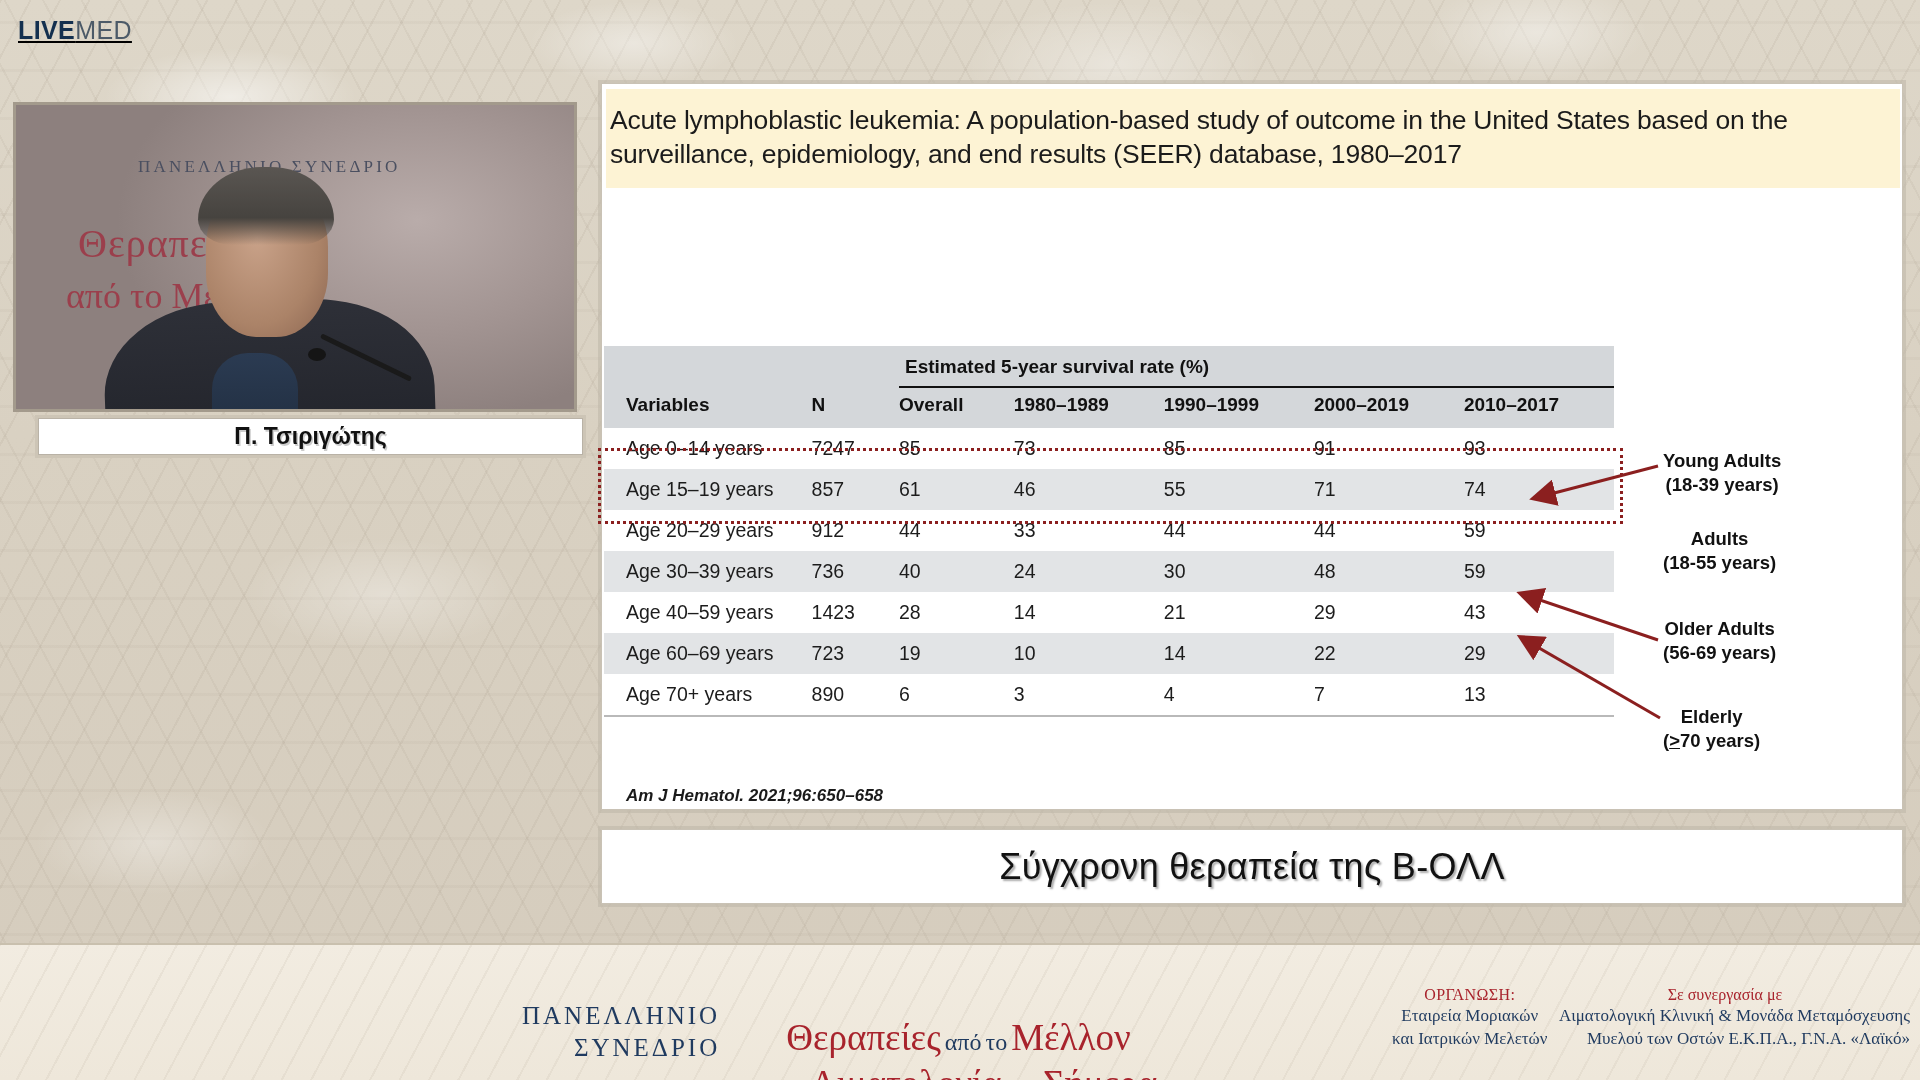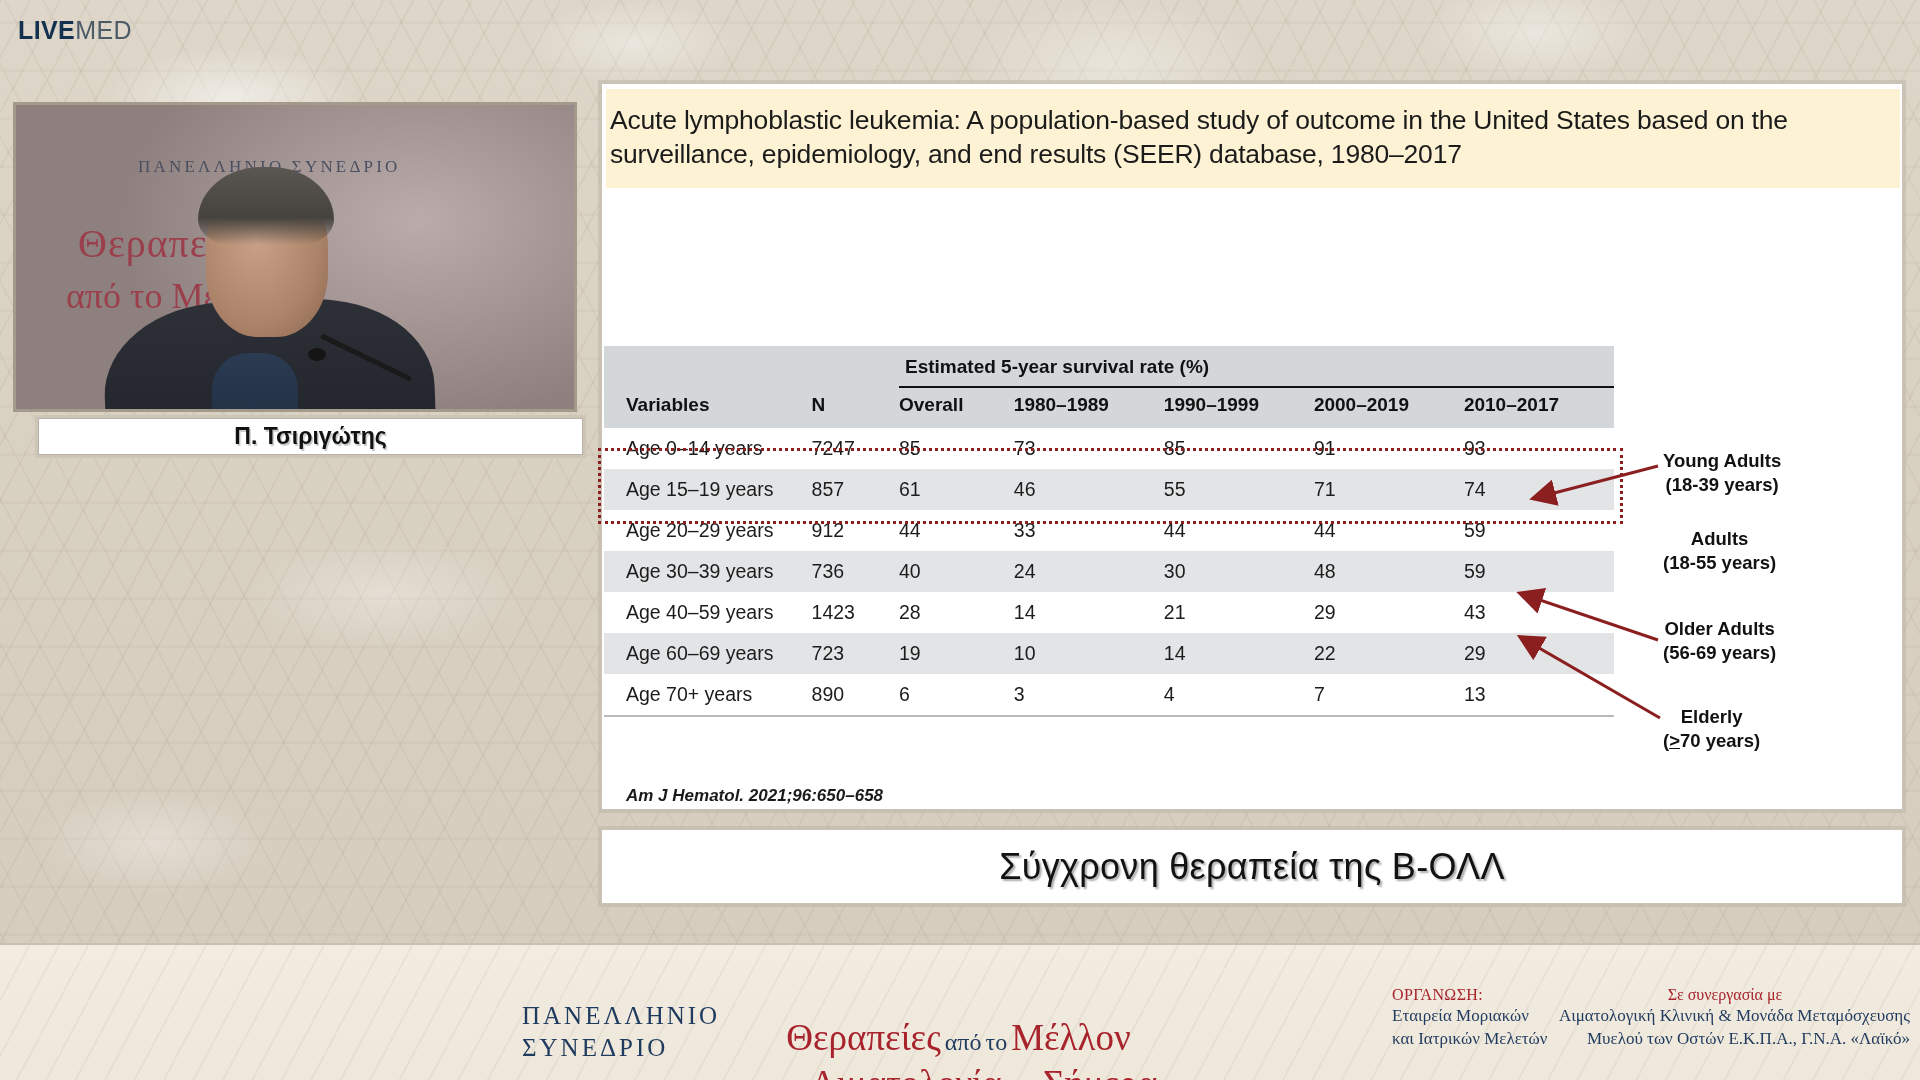--- a/index.html
+++ b/index.html
@@ -25,20 +25,21 @@
       repeating-linear-gradient(62deg,  rgba(168,156,139,.13) 0 2px, rgba(168,156,139,0) 2px 34px),
       repeating-linear-gradient(0deg,   rgba(160,148,132,.08) 0 3px, rgba(160,148,132,0) 3px 48px),
       linear-gradient(180deg, #ded7c9 0%, #d9d1c2 40%, #d5ccbd 100%);
   }
 
   
   #logo {
     position: absolute; left: 18px; top: 18px;
     font-size: 25px; font-weight: 700; letter-spacing: .4px;
     line-height: 1;
+    text-decoration: underline;
   }
   #logo .live { color: #14304f; font-weight: 800; }
   #logo .med  { color: #4c5a68; font-weight: 400; }
 
   
   #video-panel {
     position: absolute; left: 13px; top: 102px;
     width: 564px; height: 310px;
     border: 3px solid #a39a8c;
     background: #8e8280;
@@ -209,36 +210,36 @@
     background:
       repeating-linear-gradient(118deg, rgba(180,168,150,.14) 0 2px, rgba(180,168,150,0) 2px 26px),
       linear-gradient(180deg,#f2ece1 0%, #eee7da 100%);
     border-top: 2px solid #c6bda c;
   }
   #footer-line { position: absolute; left:0; top:0; width:1920px; height:2px; background:#c9c0ae; }
 
   #f-congress {
     position: absolute; left: 522px; top: 1000px;
     font-family: "Liberation Serif", serif;
-    color: #1f3a5f; text-align: left; line-height: 1.28;
+    color: #1f3a5f; text-align: right; line-height: 1.28;
     font-size: 25px; letter-spacing: 3px;
   }
   #f-theme {
     position: absolute; left: 760px; top: 968px;
     font-family: "Liberation Serif", serif;
     color: #a8232c; text-align: center; line-height: 1.18; margin-top: 48px;
   }
   #f-theme .big   { font-size: 37px; }
   #f-theme .small { font-size: 24px; color: #1f3a5f; }
   #f-theme .r2    { display: block; margin-top: 2px; }
 
   #f-org {
     position: absolute; left: 1392px; top: 984px;
     font-family: "Liberation Serif", serif;
-    line-height: 1.34;
+    text-align: center; line-height: 1.34;
   }
   #f-org .hd { color: #a8232c; font-size: 16px; letter-spacing: .4px; }
   #f-org .ln { color: #1f3a5f; font-size: 17px; }
 
   #f-coop {
     position: absolute; left: 1540px; top: 984px;
     width: 370px;
     font-family: "Liberation Serif", serif;
     text-align: center; line-height: 1.34;
   }

